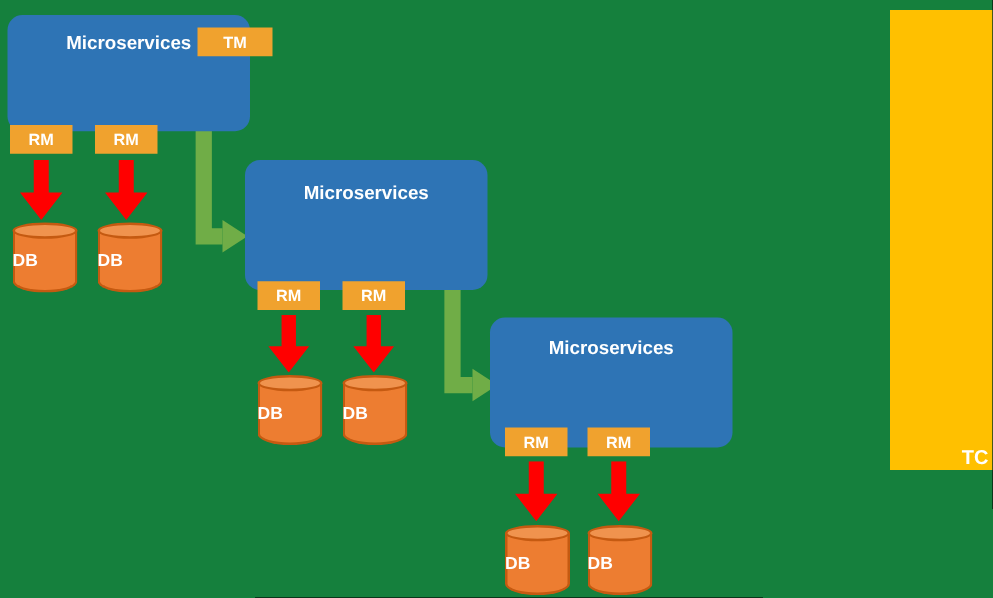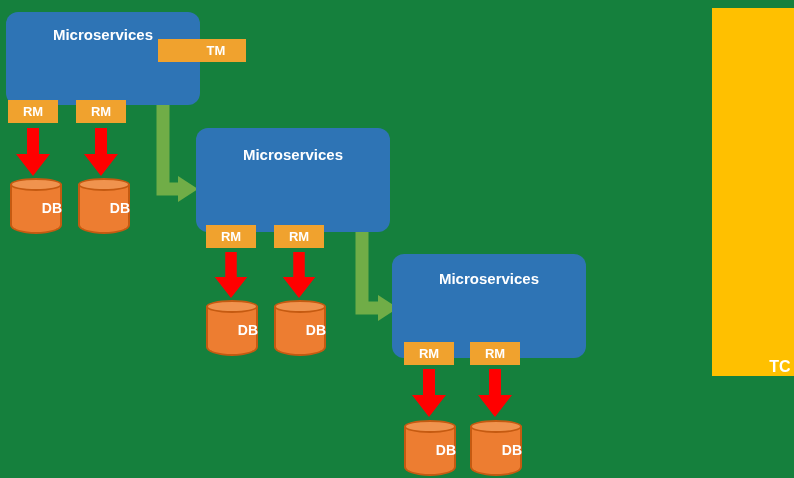--- a/index.html
+++ b/index.html
@@ -64,21 +64,21 @@
     height: 13px;
     background: #F0934E;
     border: 2px solid #C55A11;
     border-radius: 50%;
     box-sizing: border-box;
   }
   .cyl-label {
     position: absolute;
     left: 0; right: 0;
     top: 22px;
-    text-align: right;
+    text-align: left;
     color: #ffffff;
     font-weight: bold;
     font-size: 14px;
   }
   .tc-panel {
     position: absolute;
     left: 712px;
     top: 8px;
     width: 80px;
     height: 368px;
@@ -102,21 +102,21 @@
     <polygon points="28,78 28,104 48,91" fill="#70AD47"></polygon>
   </svg>
   <svg class="arrow-svg" style="left:350px; top:224px;" width="52" height="100" viewBox="0 0 52 100">
     <polyline points="12,0 12,84 28,84" fill="none" stroke="#70AD47" stroke-width="13"></polyline>
     <polygon points="28,71 28,97 48,84" fill="#70AD47"></polygon>
   </svg>
 
   <div class="ms-box" style="left:6px; top:12px; height:93px;">
     <div class="ms-label" style="top:14px;">Microservices</div>
   </div>
-  <div class="badge tm" style="left:158px; top:39px;padding-left:28px;">TM</div>
+  <div class="badge tm" style="left:158px; top:22px;">TM</div>
   <div class="badge" style="left:8px; top:100px;">RM</div>
   <div class="badge" style="left:76px; top:100px;">RM</div>
 
   <svg class="arrow-svg" style="left:16px; top:128px;" width="34" height="48" viewBox="0 0 34 48">
     <polygon points="11,0 23,0 23,26 34,26 17,48 0,26 11,26" fill="#FF0000"></polygon>
   </svg>
   <svg class="arrow-svg" style="left:84px; top:128px;" width="34" height="48" viewBox="0 0 34 48">
     <polygon points="11,0 23,0 23,26 34,26 17,48 0,26 11,26" fill="#FF0000"></polygon>
   </svg>
 

